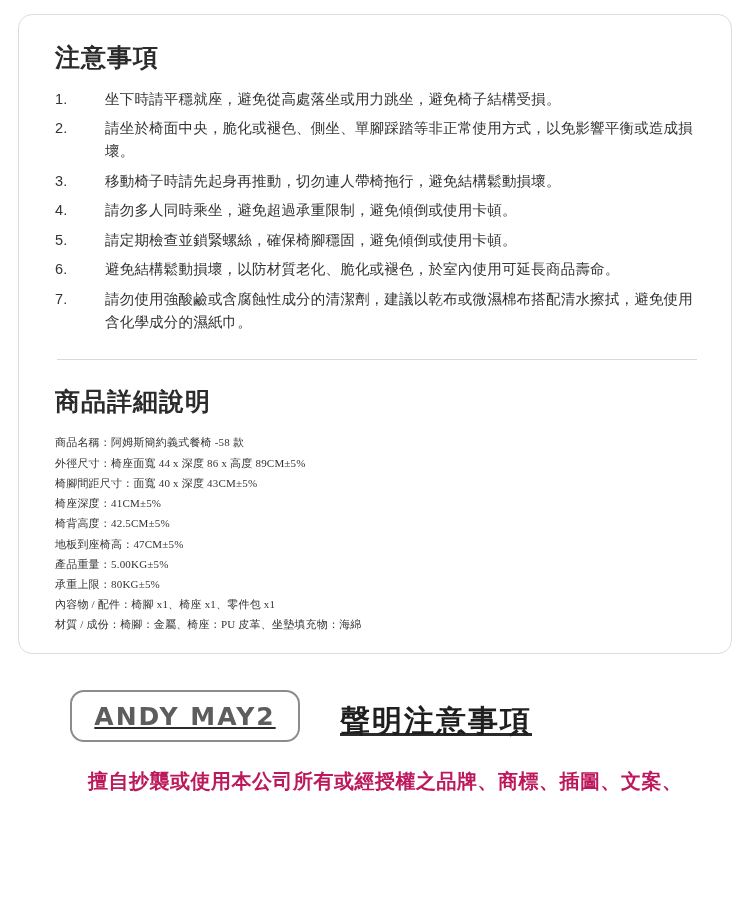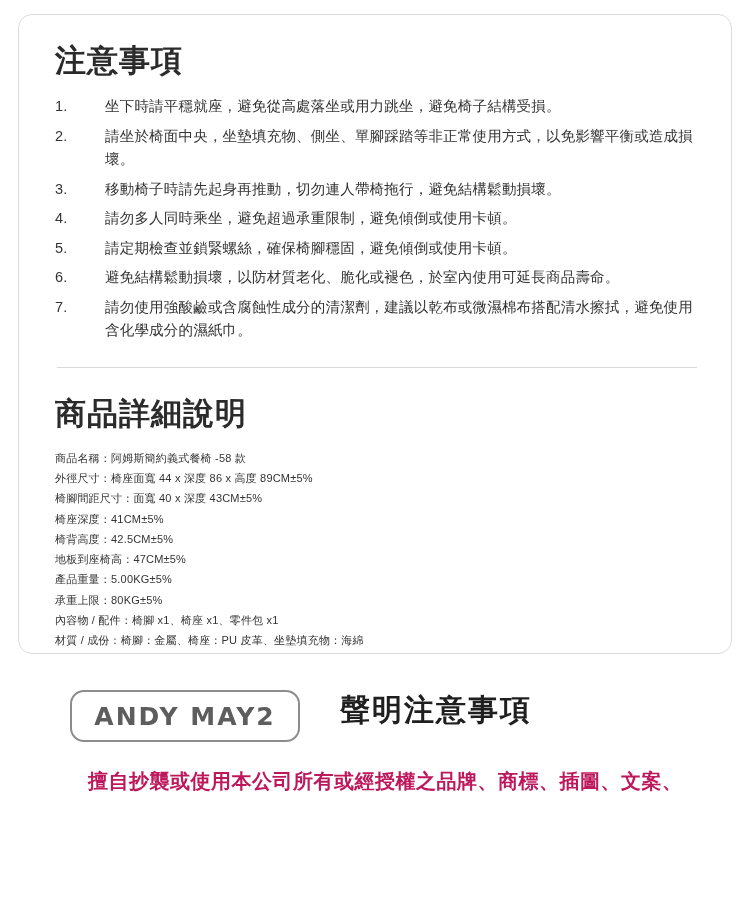--- a/index.html
+++ b/index.html
@@ -33,21 +33,21 @@
     border-radius: 14px;
     box-sizing: border-box;
     background: #fff;
   }
 
   .card-inner {
     padding: 26px 32px 0 36px;
   }
 
   .section-title {
-    font-size: 31px;
+    font-size: 25px;
     font-weight: bold;
     letter-spacing: 1px;
     color: #2b2b2b;
     margin: 0 0 14px 0;
     line-height: 1.3;
   }
 
   
   .notice-list {
     margin: 0;
@@ -76,20 +76,21 @@
 
   .divider {
     margin: 24px 2px 0 2px;
     border: none;
     border-top: 1px solid #d9d9d9;
     height: 0;
   }
 
   .spec-block {
     padding-top: 26px;
+    font-family: Liberation Serif, serif;
   }
 
   .spec-list {
     margin: 0;
     padding: 0;
     list-style: none;
   }
   .spec-row {
     font-size: 11px;
     line-height: 1.84;
@@ -101,22 +102,23 @@
   
   .statement {
     position: absolute;
     left: 18px;
     top: 690px;
     width: 714px;
   }
 
   .statement-head {
     display: flex;
-    align-items: flex-start;
+    align-items: flex-end;
     padding-left: 52px;
+    text-decoration: underline;
   }
 
   .logo {
     position: relative;
     width: 230px;
     height: 52px;
     border: 2px solid #8c8c8c;
     border-radius: 14px;
     box-sizing: border-box;
     display: flex;
@@ -175,21 +177,21 @@
 
       <h2 class="section-title">注意事項</h2>
 
       <ul class="notice-list">
         <li class="notice-item">
           <span class="notice-num">1.</span>
           <span class="notice-text">坐下時請平穩就座，避免從高處落坐或用力跳坐，避免椅子結構受損。</span>
         </li>
         <li class="notice-item">
           <span class="notice-num">2.</span>
-          <span class="notice-text">請坐於椅面中央，坐墊填充物、側坐、單腳踩踏等非正常使用方式，以免影響平衡或造成損壞。</span>
+          <span class="notice-text">請坐於椅面中央，脆化或褪色、側坐、單腳踩踏等非正常使用方式，以免影響平衡或造成損壞。</span>
         </li>
         <li class="notice-item">
           <span class="notice-num">3.</span>
           <span class="notice-text">移動椅子時請先起身再推動，切勿連人帶椅拖行，避免結構鬆動損壞。</span>
         </li>
         <li class="notice-item">
           <span class="notice-num">4.</span>
           <span class="notice-text">請勿多人同時乘坐，避免超過承重限制，避免傾倒或使用卡頓。</span>
         </li>
         <li class="notice-item">

